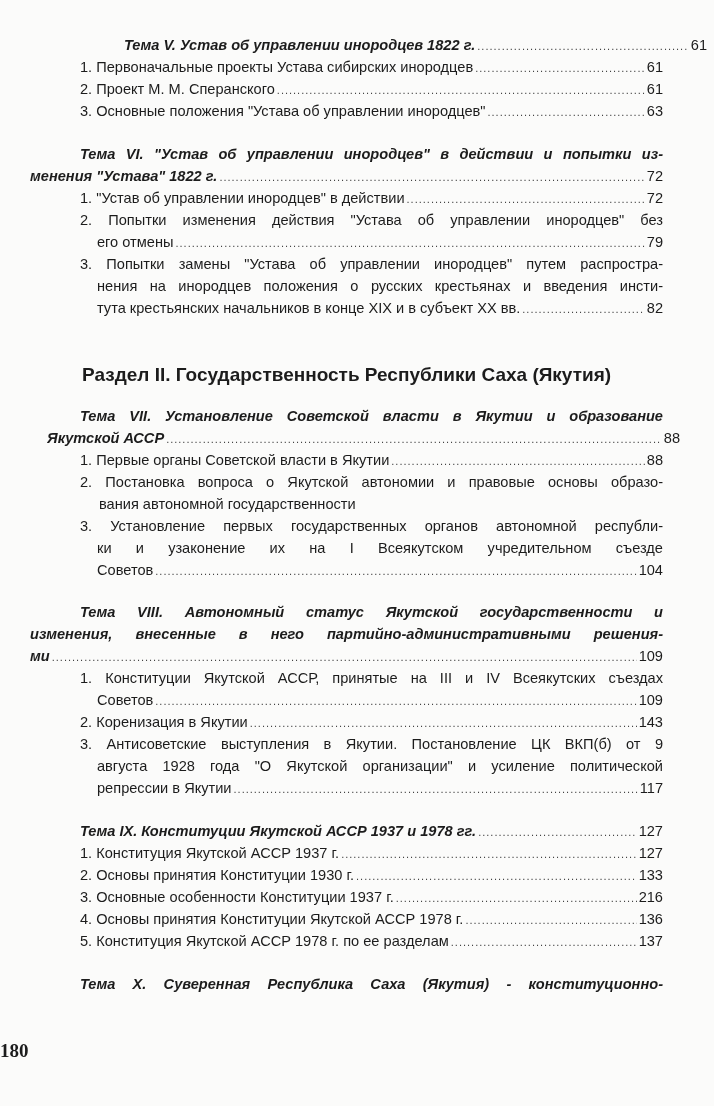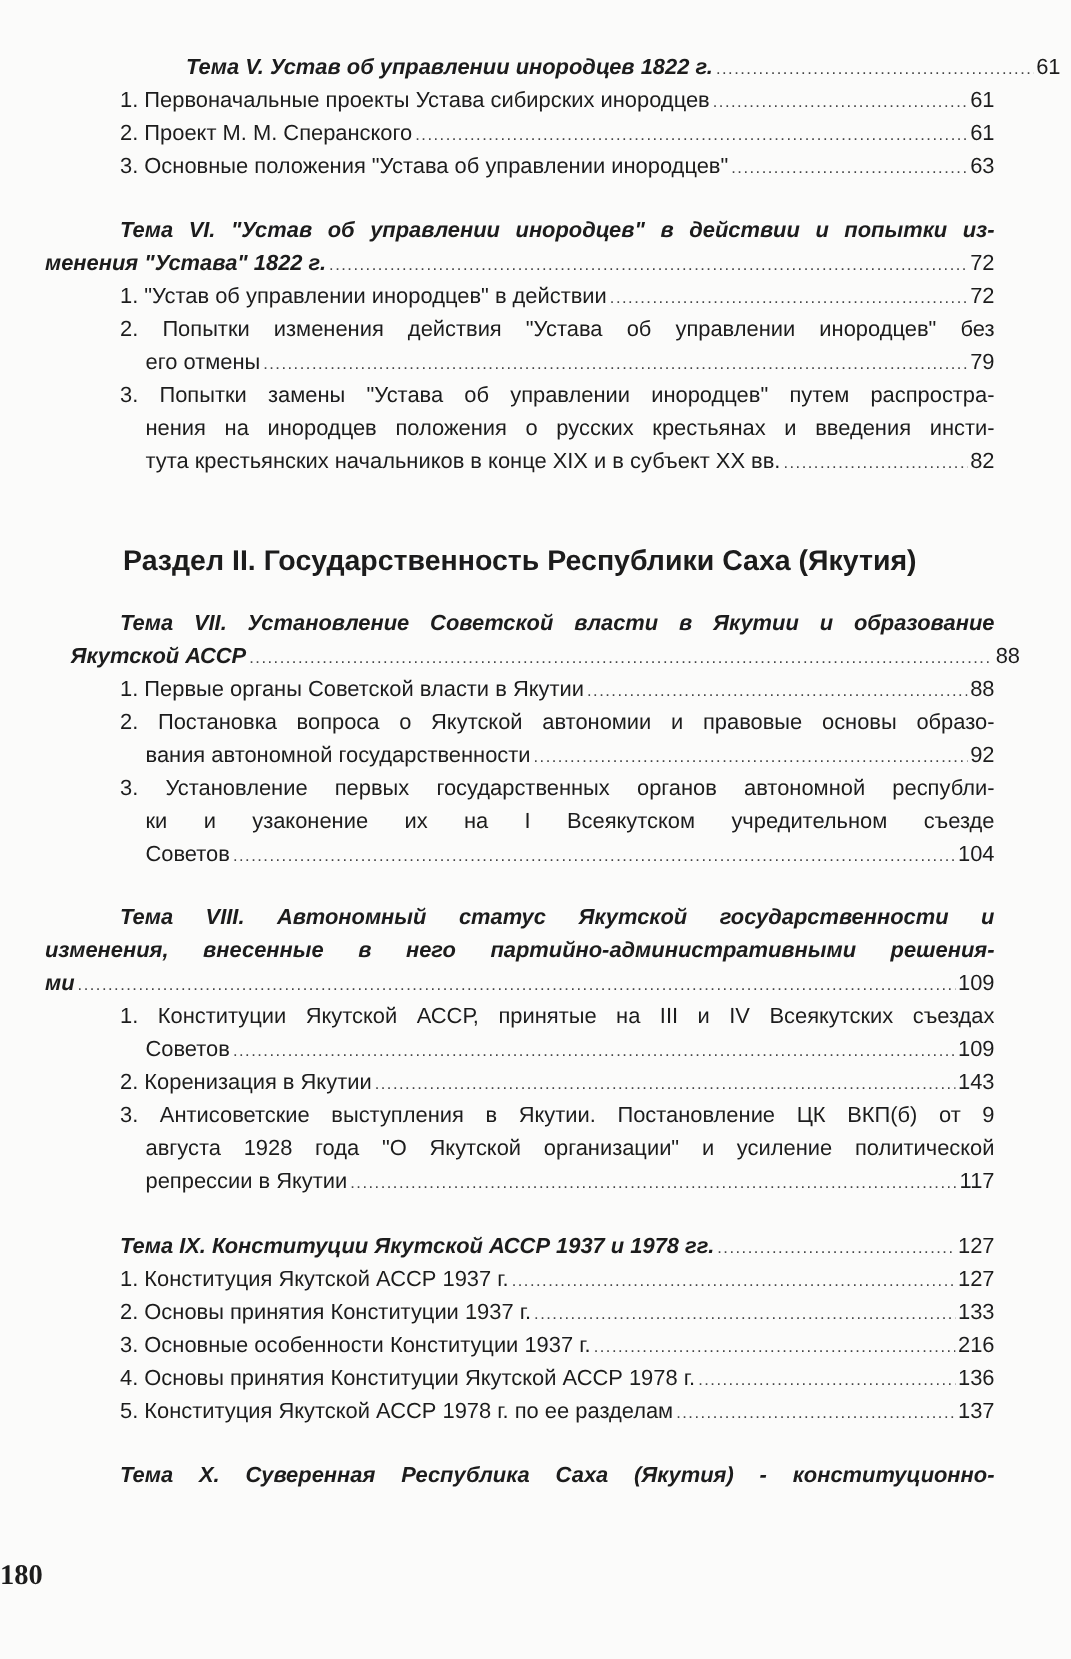--- a/index.html
+++ b/index.html
@@ -97,21 +97,21 @@
     <span class="pg" style="font-weight:normal;font-style:normal;">88</span>
   </div>
   <div class="line" style="left:80px; width:583px; top:449px;">
     <span class="txt">1. Первые органы Советской власти в Якутии</span>
     <span class="dots"></span>
     <span class="pg">88</span>
   </div>
   <div class="line just" style="left:80px; width:583px; top:471px;">
     <span class="txt">2. Постановка вопроса о Якутской автономии и правовые основы образо-</span>
   </div>
-  <div class="line" style="left:97px; width:566px; top:493px;">
+  <div class="line" style="left:97px; width:566px; top:493px;flex-direction:column;">
     <span class="txt">вания автономной государственности</span>
     <span class="dots"></span>
     <span class="pg">92</span>
   </div>
   <div class="line just" style="left:80px; width:583px; top:515px;">
     <span class="txt">3. Установление первых государственных органов автономной республи-</span>
   </div>
   <div class="line just" style="left:97px; width:566px; top:537px;">
     <span class="txt">ки и узаконение их на I Всеякутском учредительном съезде</span>
   </div>
@@ -161,21 +161,21 @@
     <span class="txt">Тема IX. Конституции Якутской АССР 1937 и 1978 гг.</span>
     <span class="dots" style="font-weight:normal;font-style:normal;"></span>
     <span class="pg" style="font-weight:normal;font-style:normal;">127</span>
   </div>
   <div class="line" style="left:80px; width:583px; top:842px;">
     <span class="txt">1. Конституция Якутской АССР 1937 г.</span>
     <span class="dots"></span>
     <span class="pg">127</span>
   </div>
   <div class="line" style="left:80px; width:583px; top:864px;">
-    <span class="txt">2. Основы принятия Конституции 1937 г.</span>
+    <span class="txt">2. Основы принятия Конституции 1930 г.</span>
     <span class="dots"></span>
     <span class="pg">133</span>
   </div>
   <div class="line" style="left:80px; width:583px; top:886px;">
     <span class="txt">3. Основные особенности Конституции 1937 г.</span>
     <span class="dots"></span>
     <span class="pg">216</span>
   </div>
   <div class="line" style="left:80px; width:583px; top:908px;">
     <span class="txt">4. Основы принятия Конституции  Якутской АССР 1978 г.</span>

